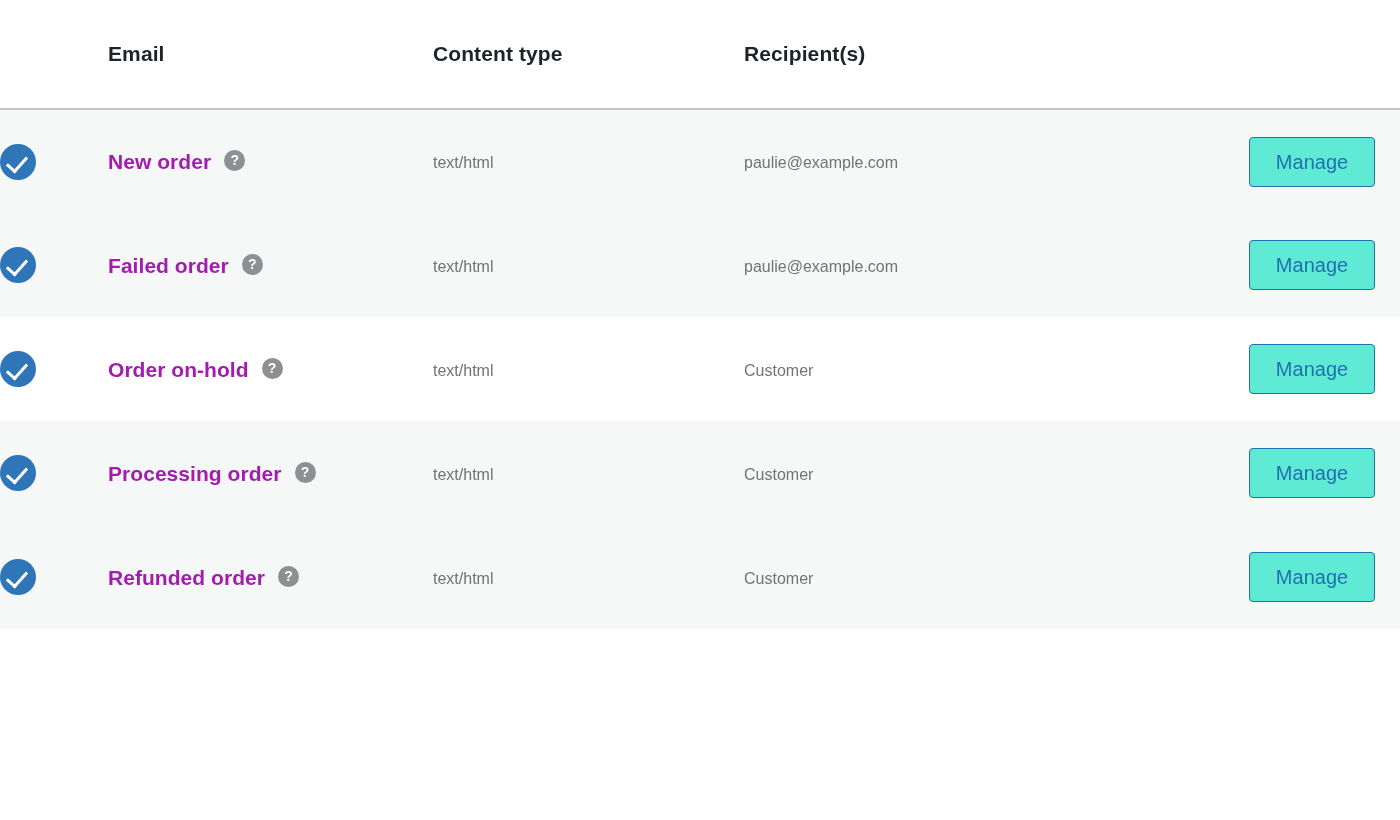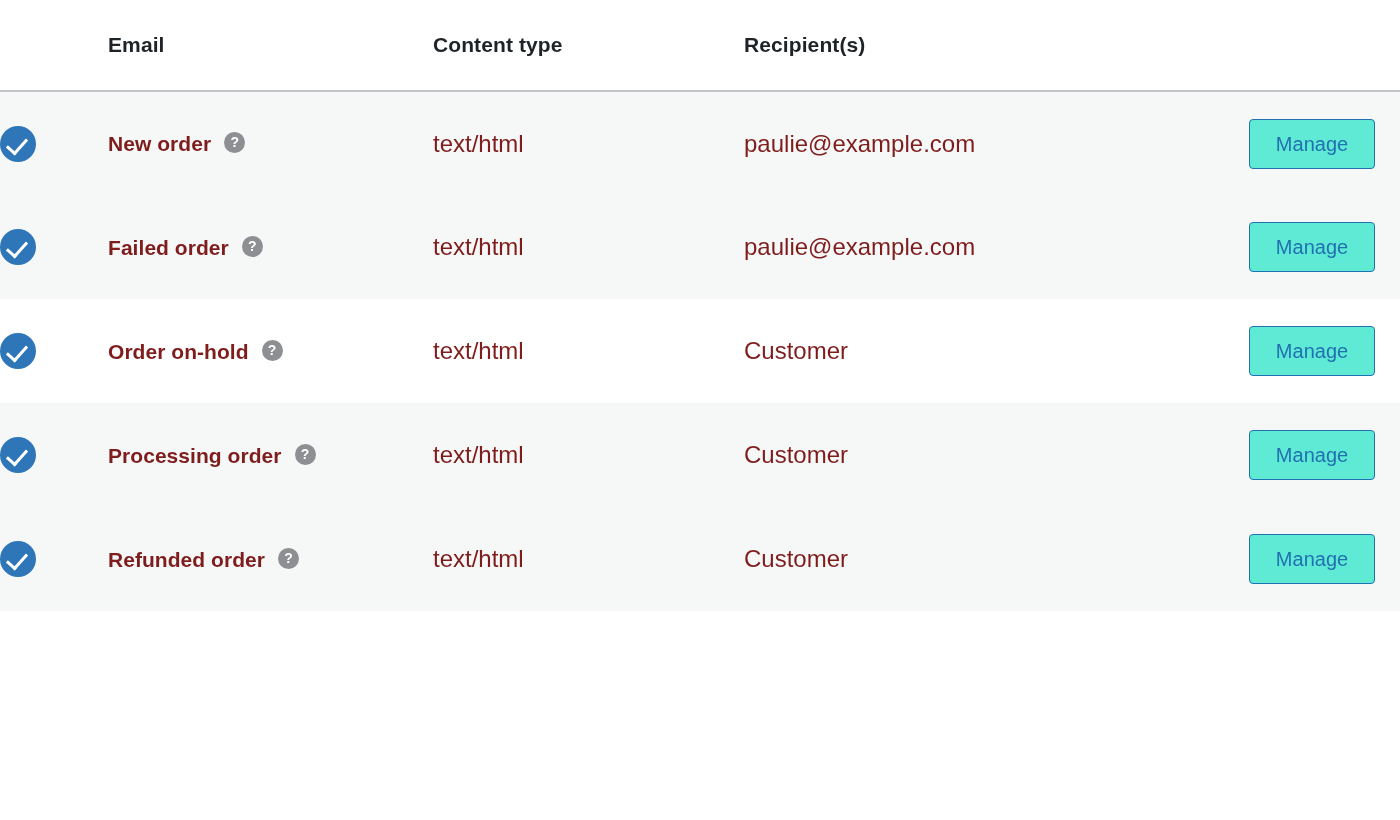--- a/index.html
+++ b/index.html
@@ -17,21 +17,21 @@
   }
 
   .emails-table {
     width: 1400px;
     border-collapse: collapse;
     table-layout: fixed;
   }
 
   
   .emails-table thead th {
-    height: 91px;
+    height: 109px;
     vertical-align: middle;
     text-align: left;
     font-size: 21px;
     font-weight: bold;
     color: #1d2327;
     background: #ffffff;
     border-bottom: 2px solid #c3c4c7;
     padding: 0;
     letter-spacing: 0.1px;
   }
@@ -82,21 +82,21 @@
     border-width: 0 3.6px 3.6px 0;
     transform: rotate(42deg);
   }
 
   
   .cell-email { padding-left: 110px; white-space: nowrap; }
 
   .email-link {
     font-size: 21px;
     font-weight: bold;
-    color: #7f1d1d;
+    color: #a21caf;
     text-decoration: none;
     letter-spacing: 0.05px;
     vertical-align: middle;
   }
 
   .help-icon {
     display: inline-block;
     width: 21px;
     height: 21px;
     border-radius: 50%;
@@ -111,22 +111,22 @@
     position: relative;
     top: -1px;
     font-family: "Liberation Sans", sans-serif;
   }
 
   
   .cell-type  { padding-left: 0px; }
   .cell-recip { padding-left: 0px; }
 
   .cell-type span, .cell-recip span {
-    font-size: 24px;
-    color: #7f1d1d;
+    font-size: 16px;
+    color: #737373;
   }
 
   
   .cell-actions { text-align: left; padding-left: 0; }
 
   .manage-button {
     display: inline-block;
     min-width: 126px;
     padding: 12px 6px;
     font-size: 20px;

